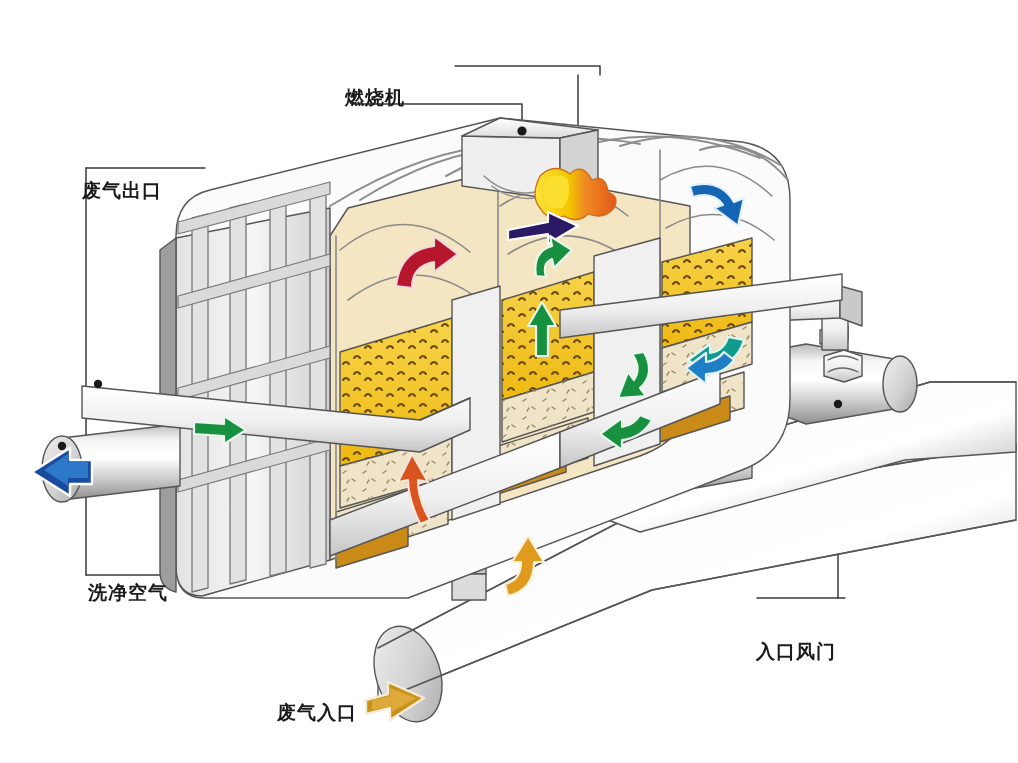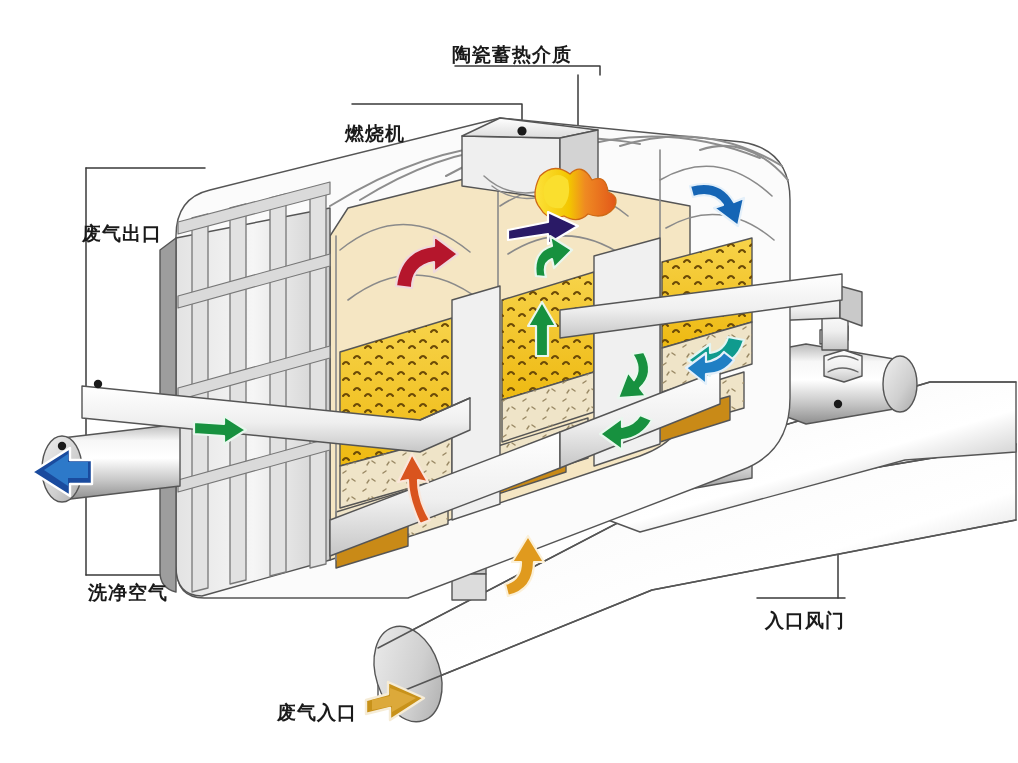--- a/index.html
+++ b/index.html
@@ -314,20 +314,19 @@
     </g>
 
     <g>
       <path d="M366,700 L388,694 L388,682 L424,698 L390,720 L390,708 L366,714 Z" fill="#c8921a" stroke="#f6ecd6" stroke-width="2.4"></path>
       <path d="M372,700 L390,696 L390,688 L416,698 L392,712 L392,706 L372,710 Z" fill="#dca93a" stroke="none"></path>
     </g>
 
   </g>
 </svg>
 
-<div class="lbl" style="left:345px;top:85px;margin-top:36px;">燃烧机</div>
-<div class="lbl" style="left:452px;top:42px;">陶瓷蓄热介质</div>
-<div class="lbl" style="left:82px;top:178px;margin-top:43px;">废气出口</div>
+<div class="lbl" style="left:345px;top:85px;">燃烧机</div>
+<div class="lbl" style="left:82px;top:178px;">废气出口</div>
 <div class="lbl" style="left:88px;top:580px;">洗净空气</div>
-<div class="lbl" style="left:756px;top:608px;margin-left:9px;">入口风门</div>
+<div class="lbl" style="left:756px;top:639px;">入口风门</div>
 <div class="lbl" style="left:277px;top:700px;font-family:Liberation Serif, serif;">废气入口</div>
 
 </div>
 
 </body></html>

